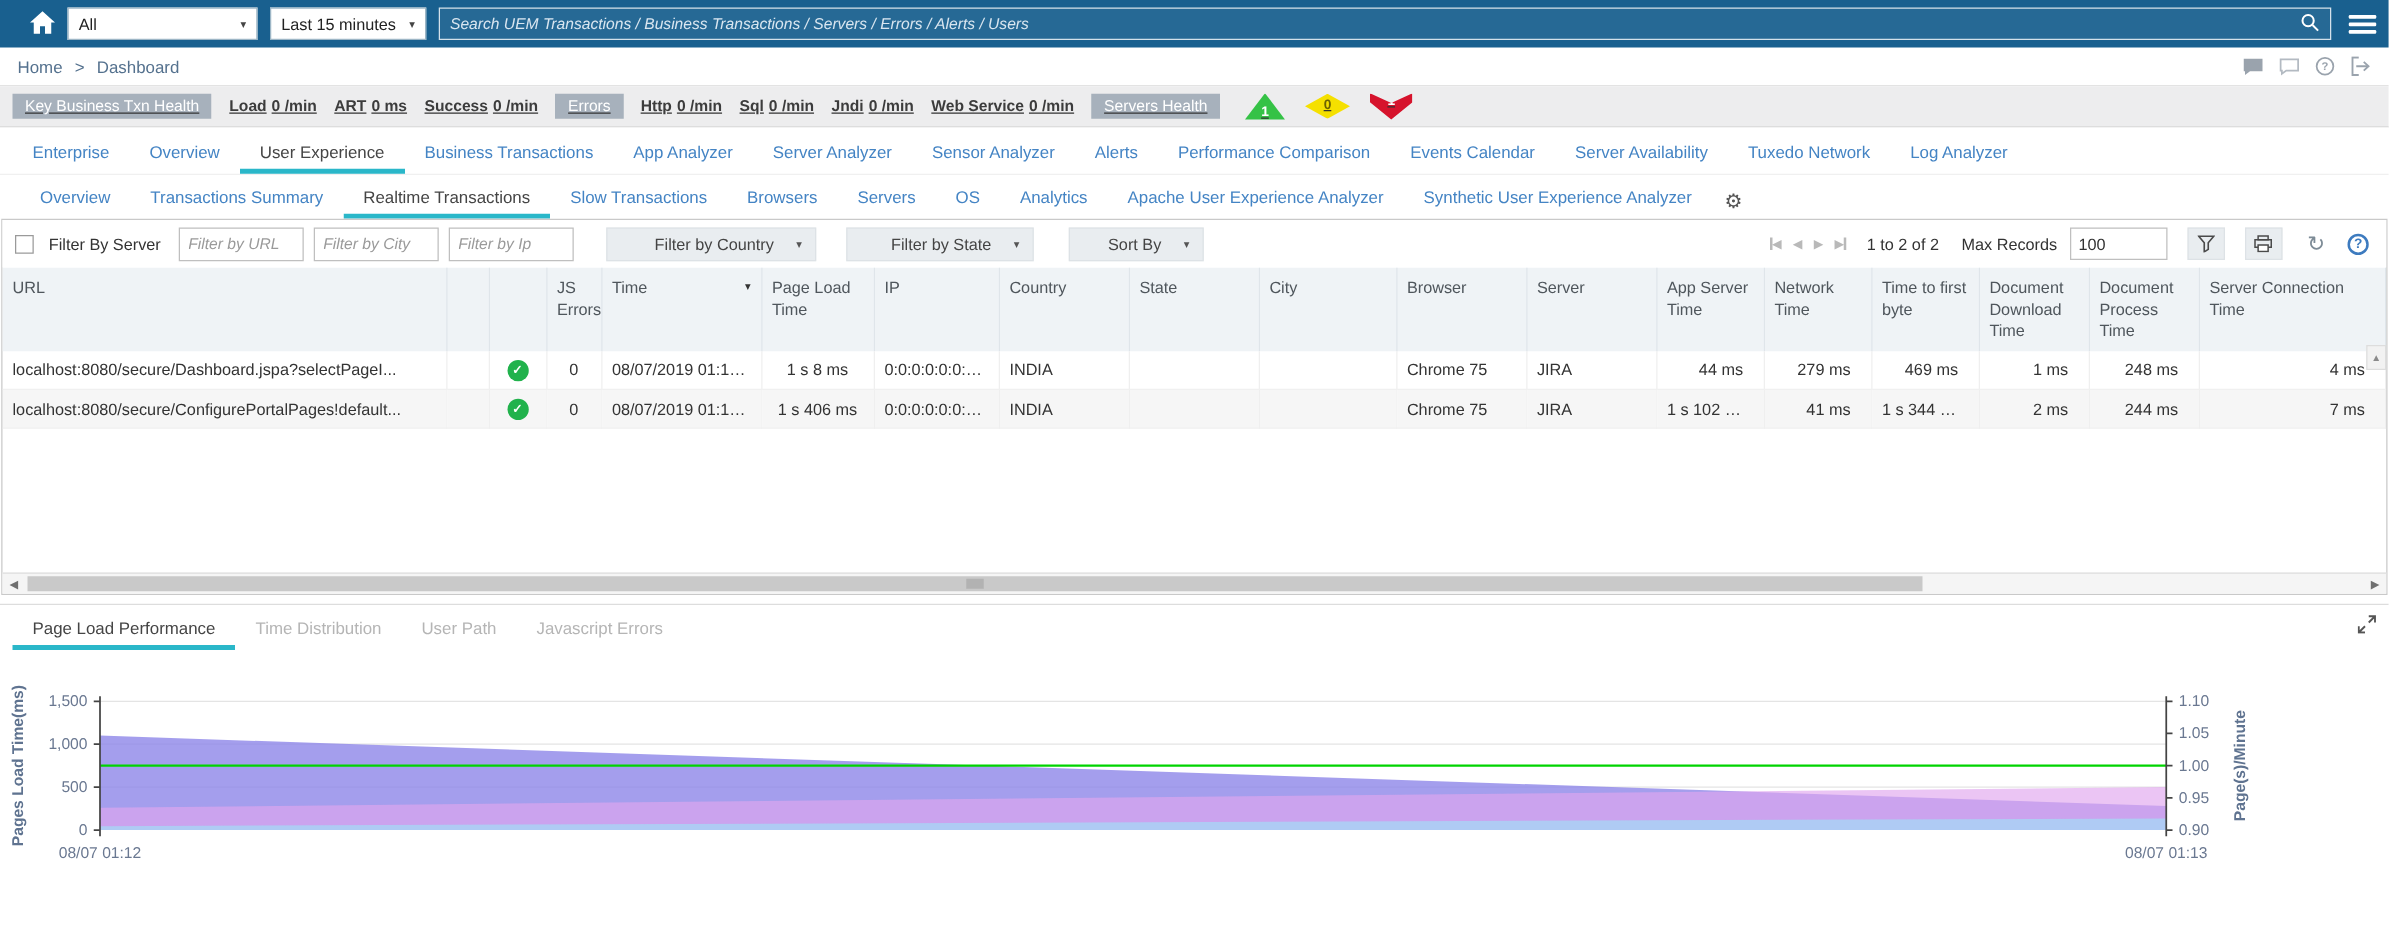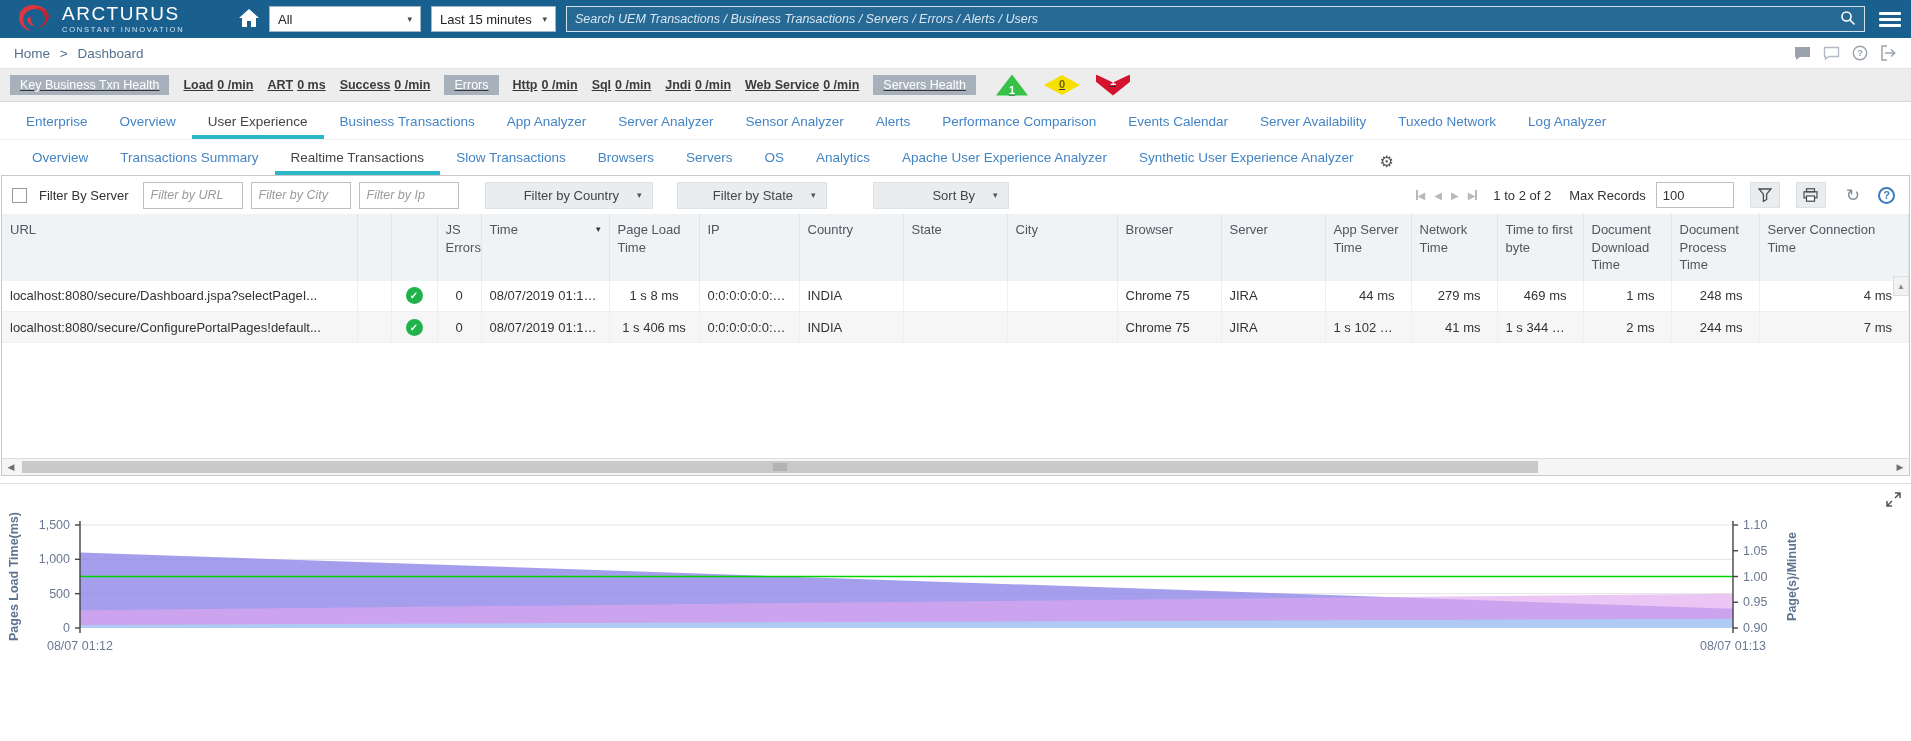--- a/index.html
+++ b/index.html
@@ -65,21 +65,21 @@
   .cb { width:15px; height:15px; border:1px solid #9a9a9a; background:#fff; margin-right:4px; cursor:pointer; flex:none; }
   .fb-label { color:#333; margin-right:6px; white-space:nowrap; }
   .f-input { width:100px; height:27px; border:1px solid #bfbfbf; padding:0 7px; font-size:12.5px;
     font-style:italic; color:#333; font-family:"Liberation Sans",sans-serif; outline:none; }
   .f-input::placeholder { color:#9a9a9a; }
   .f-drop { height:27px; background:#e9edf0; border:1px solid #dde2e6; display:flex; align-items:center;
     justify-content:flex-end; padding:0 10px; color:#444; cursor:pointer; white-space:nowrap; }
   .f-drop .car { font-size:9px; color:#555; margin-left:18px; }
   .fd-country { width:168px; margin-left:18px; }
   .fd-state { width:150px; margin-left:16px; }
-  .fd-sort { width:136px; margin-left:38px; }
+  .fd-sort { width:108px; margin-left:20px; }
   .f-right { margin-left:auto; display:flex; align-items:center; gap:10px; padding-right:4px; }
   .pg { display:flex; align-items:center; gap:9px; margin-right:6px; }
   .pg-btn { color:#b9b9b9; font-size:10px; cursor:pointer; display:flex; align-items:center; }
   .pg-btn .bar { width:2px; height:10px; background:#b9b9b9; display:inline-block; }
   .pg-range { color:#333; white-space:nowrap; margin-right:8px; }
   .maxrec-label { color:#333; white-space:nowrap; }
   .maxrec { width:78px; height:26px; border:1px solid #bfbfbf; padding:0 6px; font-size:13px; color:#333; outline:none; }
   .tool-btn { width:30px; height:26px; background:#e9edf0; border:1px solid #dde2e6; display:flex;
     align-items:center; justify-content:center; cursor:pointer; margin-left:6px; }
   .refresh { color:#7d8b96; font-size:17px; cursor:pointer; margin-left:10px; line-height:1; }
@@ -124,33 +124,20 @@
   .lg-sw { width:13px; height:13px; border:1px solid; display:inline-block; }
   .chart-wrap { flex:1; min-height:0; }
   svg.chart { display:block; }
 </style>
 </head>
 <body>
 
 <div class="page">
 
   <header class="nav">
-    <div class="brand">
-      <span>
-        <svg width="40" height="32" viewBox="0 0 40 32">
-          <path d="M33 9 C26 1 12 1 7 9 C2 17 7 27 17 29 C10 25 7 18 11 12 C15 6 25 5 30 11 Z" fill="#e0353c"></path>
-          <path d="M35 14 C33 8 27 5 21 6 C27 7 31 11 31 17 C31 22 27 25 22 26 C29 26 34 21 35 14 Z" fill="#c4242c"></path>
-          <path d="M13 16 C13 21 17 24 21 24 C18 22 16 19 17 15 Z" fill="#e0353c"></path>
-        </svg>
-      </span>
-      <div class="brand-text">
-        <div class="bn">ARCTURUS</div>
-        <div class="bt">CONSTANT INNOVATION</div>
-      </div>
-    </div>
     <div class="home-btn">
       <span>
         <svg width="22" height="22" viewBox="0 0 22 22">
           <path d="M11 2 L21 11 H18 V20 H13 V14 H9 V20 H4 V11 H1 Z" fill="#fff"></path>
         </svg>
       </span>
     </div>
     <div class="nv-select sel-all">
       <span>All</span>
       <span class="car">▾</span>
@@ -416,20 +403,26 @@
             <span class="hs-grip"></span>
           </div>
       </div>
       <span class="hs-btn">
           <span>▶</span>
         </span>
     </div>
   </section>
 
   <section class="bottom">
+    <div class="p-tabs" id="panel-tabs">
+        <div class="p-tab active">Page Load Performance</div>
+        <div class="p-tab">Time Distribution</div>
+        <div class="p-tab">User Path</div>
+        <div class="p-tab">Javascript Errors</div>
+      </div>
     <span class="expand">
       <svg width="15" height="15" viewBox="0 0 15 15">
           <path d="M9 1 H14 V6 M14 1 L9 6" fill="none" stroke="#555" stroke-width="1.5"></path>
           <path d="M6 14 H1 V9 M1 14 L6 9" fill="none" stroke="#555" stroke-width="1.5"></path>
         </svg>
     </span>
     <div class="chart-wrap">
       <svg class="chart" id="chart" width="1895" height="178" viewBox="0 0 1895 178">
           <line x1="80" x2="1733" y1="109.66666666666667" y2="109.66666666666667" stroke="#e4e4e4" stroke-width="1"></line>
           <line x1="80" x2="1733" y1="75.33333333333334" y2="75.33333333333334" stroke="#e4e4e4" stroke-width="1"></line>

